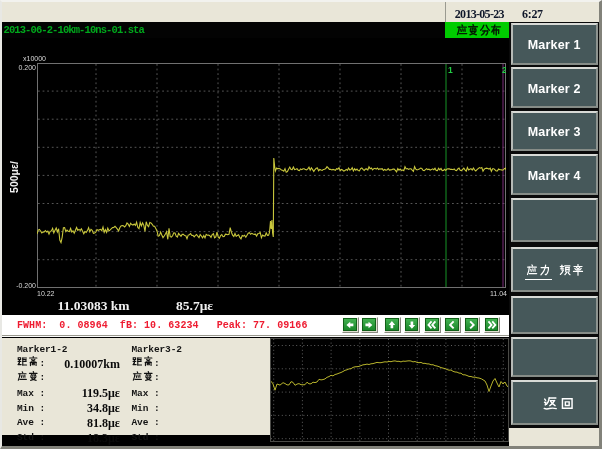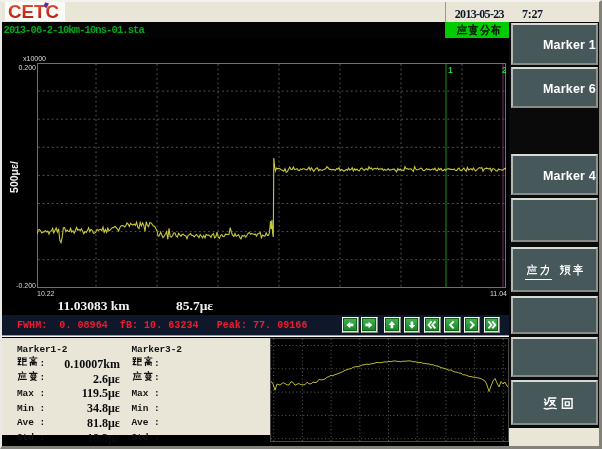--- a/index.html
+++ b/index.html
@@ -19,21 +19,21 @@
       font-weight:bold; font-size:10.5px; letter-spacing:-0.9px; }
 #glabel { position:absolute; left:443px; top:19.5px; width:63.5px; height:16.5px; background:#00cc00; }
 #main { position:absolute; left:0; top:36px; width:507px; height:277px; background:#000; }
 #plot { position:absolute; left:35px; top:25px; }
 .gl { stroke:#555; stroke-width:1; stroke-dasharray:1.8 2.8; }
 .g2 { stroke:#5f5f5f; stroke-width:1; stroke-dasharray:1 2.6; }
 .wlab { position:absolute; color:#d8d8d8; font-size:7px; font-family:"Liberation Sans",sans-serif; }
 .blab { position:absolute; color:#f0f0f0; font-family:"Liberation Serif",serif; font-weight:bold; font-size:13.5px; }
 #ylab { position:absolute; left:-13.5px; top:133px; width:50px; text-align:center; color:#f2f2f2;
    font-weight:bold; font-size:10.5px; transform:rotate(-90deg); }
-#fwhm { position:absolute; left:0; top:313px; width:507px; height:21px; background:#0f172a; }
+#fwhm { position:absolute; left:0; top:313px; width:507px; height:21px; background:#ffffff; }
 #fwtext { position:absolute; left:15px; top:5px; color:#ee1b30; font-family:"Liberation Mono",monospace;
    font-weight:bold; font-size:10px; letter-spacing:0.05px; }
 .key { position:absolute; width:16.8px; height:16.8px; background:#e2dfd2;
   border-top:1.5px solid #fdfdfb; border-left:1.5px solid #fdfdfb;
   border-right:1.5px solid #8a8a80; border-bottom:1.5px solid #8a8a80; }
 .key svg { position:absolute; left:0px; top:0px; background:linear-gradient(#42b050,#1a882a);
    border:0.5px solid #116018; }
 #groove { position:absolute; left:0; top:332.5px; width:507px; height:2px;
    border-top:1px solid #98988e; border-bottom:1px solid #fcfcfa; }
 #bottom { position:absolute; left:0; top:336px; width:507px; height:97px; background:#e9e6d8; }
@@ -41,41 +41,28 @@
    font-size:9.5px; color:#141414; letter-spacing:-0.1px; }
 .val { position:absolute; font-family:"Liberation Serif",serif; font-weight:bold;
    font-size:12px; color:#0a0a0a; width:80px; text-align:right; }
 #spec { position:absolute; left:268px; top:-0.5px; width:239px; height:104px; background:#000;
    border:1px solid #4a4a46; }
 #rpanel { position:absolute; left:507px; top:19.5px; width:90px; height:424.5px; background:#0a0a0a; }
 #rpanel .beige { position:absolute; left:0; top:406px; width:90px; height:21px; background:#e9e6d8; }
 .rb { position:absolute; left:1.5px; width:87.5px; background:#46585a;
    border-top:2px solid #d8dad6; border-left:2px solid #b6bab6;
    border-right:2px solid #8e9490; border-bottom:2px solid #868c87;
-   display:flex; align-items:center; justify-content:flex-end; }
+   display:flex; align-items:center; justify-content:center; }
 .bt { color:#fff; font-weight:bold; font-size:12.5px; letter-spacing:0.2px; padding-top:2px; }
 </style></head><body>
 <div id="win">
   <div id="topbar">
-    <div id="logobox">
-      <svg width="58" height="19" style="position:absolute;left:3px;top:0">
-        <defs>
-            <linearGradient id="lg" x1="0" y1="0" x2="0" y2="1">
-          <stop offset="0" stop-color="#e85a30"></stop>
-              <stop offset="0.45" stop-color="#d03020"></stop>
-          <stop offset="1" stop-color="#a81c14"></stop>
-            </linearGradient>
-          </defs>
-        <text x="0" y="16" font-family="Liberation Sans" font-weight="bold" font-size="17.5" textLength="51" lengthAdjust="spacingAndGlyphs" fill="url(#lg)">CETC</text>
-        <path d="M37.2 0.2 L41 1.6 L38.4 6.4 L35.8 3.6 Z" fill="#5c2a9e"></path>
-      </svg>
-    </div>
     <div id="sep"></div>
     <div id="datetime">2013-05-23</div>
-      <div id="timet">7:27</div>
+      <div id="timet">6:27</div>
   </div>
   <div id="fnbar">
       <div id="fn">2013-06-2-10km-10ns-01.sta</div>
     </div>
   <div id="glabel"></div>
   <div id="main">
     <svg id="plot" width="469" height="225">
       <rect x="0.5" y="0.5" width="468" height="224" fill="none" stroke="#707070" stroke-width="1"></rect>
       <line x1="59" y1="1" x2="59" y2="224" class="gl"></line>
         <line x1="120" y1="1" x2="120" y2="224" class="gl"></line>
@@ -162,21 +149,20 @@
     <div class="mono" style="left:15px;top:49.5px">Max :</div>
     <div class="mono" style="left:15px;top:64.5px">Min :</div>
     <div class="mono" style="left:15px;top:79px">Ave :</div>
     <div class="mono" style="left:15px;top:94px">Std :</div>
     <div class="mono" style="left:129.5px;top:49.5px">Max :</div>
     <div class="mono" style="left:129.5px;top:64.5px">Min :</div>
     <div class="mono" style="left:129.5px;top:79px">Ave :</div>
     <div class="mono" style="left:129.5px;top:94px">Std :</div>
 
     <div class="val" style="left:38px;top:18.5px">0.10007km</div>
-    <div class="val" style="left:38px;top:33.5px">2.6με</div>
     <div class="val" style="left:38px;top:48px">119.5με</div>
     <div class="val" style="left:38px;top:63px">34.8με</div>
     <div class="val" style="left:38px;top:77.5px">81.8με</div>
     <div class="val" style="left:38px;top:92.5px">18.3με</div>
     <svg id="spec" width="239" height="104">
       <line x1="2.7" y1="0" x2="2.7" y2="103" class="g2"></line>
         <line x1="31.4" y1="0" x2="31.4" y2="103" class="g2"></line>
         <line x1="60.1" y1="0" x2="60.1" y2="103" class="g2"></line>
         <line x1="88.8" y1="0" x2="88.8" y2="103" class="g2"></line>
         <line x1="117.5" y1="0" x2="117.5" y2="103" class="g2"></line>
@@ -191,21 +177,24 @@
         <line x1="0" y1="99.7" x2="238" y2="99.7" class="g2"></line>
       <polyline points="0.0,42.2 2.0,44.9 4.0,51.2 6.0,45.0 9.0,46.1 12.0,43.7 14.0,44.5 16.0,45.9 18.0,45.9 20.0,42.7 22.0,43.3 24.0,46.3 26.0,45.1 28.0,44.6 30.0,45.7 32.0,45.8 34.0,45.7 36.0,43.2 38.0,44.8 40.0,44.8 42.0,43.2 44.0,43.6 46.0,43.0 48.0,40.3 50.0,40.9 52.0,40.6 54.0,39.9 56.0,38.3 58.0,37.6 60.0,36.3 62.0,36.9 64.0,35.5 66.0,35.0 68.0,34.2 70.0,33.5 72.0,32.5 74.0,31.3 76.0,30.8 78.0,29.9 80.0,29.7 82.0,28.4 84.0,27.8 86.0,27.7 88.0,27.4 90.0,26.6 92.0,25.8 94.0,25.6 96.0,25.1 98.0,25.5 100.0,24.8 102.0,24.6 104.0,24.0 106.0,23.4 108.0,23.7 110.0,23.7 112.0,23.2 114.0,22.8 116.0,23.0 118.0,22.4 120.0,22.7 122.0,22.1 124.0,21.9 126.0,22.4 128.0,22.3 130.0,22.9 132.0,22.1 134.0,22.3 136.0,22.0 138.0,21.8 140.0,22.0 142.0,22.9 144.0,22.5 146.0,23.4 148.0,23.7 150.0,23.4 152.0,24.4 154.0,24.3 156.0,24.9 158.0,24.9 160.0,25.8 162.0,25.7 164.0,26.7 166.0,27.0 168.0,27.7 170.0,28.6 172.0,29.1 174.0,29.6 176.0,30.5 178.0,31.2 180.0,31.0 182.0,32.3 184.0,33.0 186.0,33.1 188.0,34.1 190.0,34.2 192.0,35.8 194.0,35.8 196.0,36.5 198.0,37.4 200.0,37.5 202.0,38.2 204.0,38.1 206.0,38.8 208.0,39.0 210.5,39.9 214.0,42.0 216.0,46.0 218.0,52.5 220.0,47.0 222.0,42.0 224.0,39.5 226.0,44.0 228.0,48.0 230.0,42.5 232.0,45.0 234.0,43.0 236.0,47.0 238.0,48.5" fill="none" stroke="#b8b42c" stroke-width="1.0"></polyline>
     </svg>
   </div>
   <div id="rpanel">
     <div class="beige"></div>
     <div class="rb" style="top:1px;height:42px">
         <span class="bt">Marker 1</span>
       </div>
       <div class="rb" style="top:45.5px;height:41px">
-        <span class="bt">Marker 6</span>
+        <span class="bt">Marker 2</span>
+      </div>
+      <div class="rb" style="top:89px;height:40.5px">
+        <span class="bt">Marker 3</span>
       </div>
       <div class="rb" style="top:132.5px;height:41px">
         <span class="bt">Marker 4</span>
       </div>
       <div class="rb" style="top:176.5px;height:43.5px"></div>
       <div class="rb" style="top:225.5px;height:45px"></div>
       <div class="rb" style="top:274px;height:38.5px"></div>
       <div class="rb" style="top:315.5px;height:39.5px"></div>
       <div class="rb" style="top:358.5px;height:44.5px"></div>
   </div>

